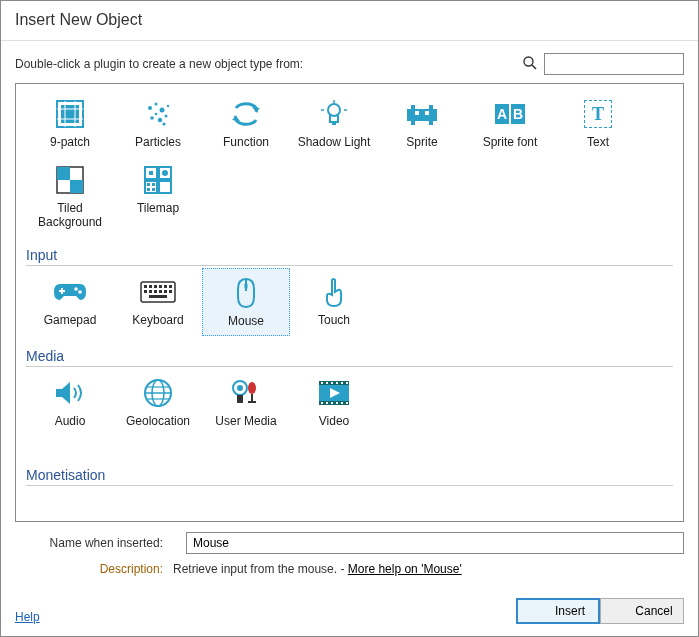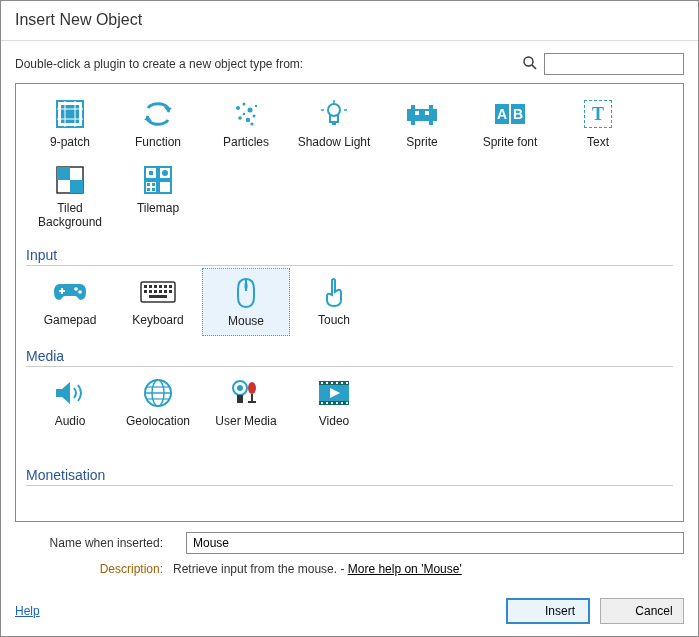--- a/index.html
+++ b/index.html
@@ -128,28 +128,27 @@
   width: 158px;
   text-align: right;
   padding-right: 10px;
   color: #a16207;
 }
 .desc-row .desc { color: #333; }
 .desc-row .desc a { color: #000000; text-decoration: underline; }
 .footer {
   padding: 12px 14px;
   display: flex;
-  align-items: center;
+  align-items: flex-end;
 }
 .footer a.help { color: #1a63b8; text-decoration: underline; }
 .footer .spacer { flex: 1; }
 .footer button {
   width: 84px;
   height: 26px;
-  margin-left: 10px;
   font-family: inherit;
   font-size: 12px;
   background: #efefef;
   border: 1px solid #adadad;
   cursor: pointer;
   padding-left: 24px;
 }
 .footer button.primary {
   border: 2px solid #3388cc;
   background: #eaf4fb;
@@ -190,43 +189,43 @@
                 <line x1="3" y1="21" x2="29" y2="21" stroke="#fff" stroke-width="1"></line>
                 <line x1="11" y1="3" x2="11" y2="29" stroke="#fff" stroke-width="1"></line>
                 <line x1="21" y1="3" x2="21" y2="29" stroke="#fff" stroke-width="1"></line>
               </svg>
           </div>
           <div class="label">9-patch</div>
         </div>
         <div class="item">
           <div class="iconbox">
             <svg width="32" height="32" viewBox="0 0 32 32">
-                <path d="M6 10 A10 6 0 0 1 26 14" fill="none" stroke="#2aa0c8" stroke-width="3"></path>
-                <polygon points="26,14 22,9 30,10" fill="#2aa0c8"></polygon>
-                <path d="M26 22 A10 6 0 0 1 6 18" fill="none" stroke="#2aa0c8" stroke-width="3"></path>
-                <polygon points="6,18 10,23 2,22" fill="#2aa0c8"></polygon>
-              </svg>
-          </div>
-          <div class="label">Function</div>
-        </div>
-        <div class="item">
-          <div class="iconbox">
-            <svg width="32" height="32" viewBox="0 0 32 32">
                 <circle cx="8" cy="10" r="2" fill="#2aa0c8"></circle>
                 <circle cx="14" cy="6" r="1.5" fill="#2aa0c8"></circle>
                 <circle cx="20" cy="12" r="2.5" fill="#2aa0c8"></circle>
                 <circle cx="26" cy="8" r="1.2" fill="#2aa0c8"></circle>
                 <circle cx="10" cy="20" r="1.8" fill="#2aa0c8"></circle>
                 <circle cx="18" cy="22" r="2.2" fill="#2aa0c8"></circle>
                 <circle cx="24" cy="18" r="1.5" fill="#2aa0c8"></circle>
                 <circle cx="14" cy="16" r="1.3" fill="#2aa0c8"></circle>
                 <circle cx="22" cy="26" r="1.6" fill="#2aa0c8"></circle>
               </svg>
           </div>
           <div class="label">Particles</div>
+        </div>
+        <div class="item">
+          <div class="iconbox">
+            <svg width="32" height="32" viewBox="0 0 32 32">
+                <path d="M6 10 A10 6 0 0 1 26 14" fill="none" stroke="#2aa0c8" stroke-width="3"></path>
+                <polygon points="26,14 22,9 30,10" fill="#2aa0c8"></polygon>
+                <path d="M26 22 A10 6 0 0 1 6 18" fill="none" stroke="#2aa0c8" stroke-width="3"></path>
+                <polygon points="6,18 10,23 2,22" fill="#2aa0c8"></polygon>
+              </svg>
+          </div>
+          <div class="label">Function</div>
         </div>
         <div class="item">
           <div class="iconbox">
             <svg width="32" height="32" viewBox="0 0 32 32">
                 <circle cx="16" cy="12" r="6" fill="none" stroke="#2aa0c8" stroke-width="2"></circle>
                 <path d="M12 17 L12 24 L20 24 L20 17" fill="none" stroke="#2aa0c8" stroke-width="2"></path>
                 <line x1="14" y1="26" x2="18" y2="26" stroke="#2aa0c8" stroke-width="2"></line>
                 <line x1="16" y1="2" x2="16" y2="5" stroke="#2aa0c8" stroke-width="1.5"></line>
                 <line x1="6" y1="12" x2="3" y2="12" stroke="#2aa0c8" stroke-width="1.5"></line>
                 <line x1="26" y1="12" x2="29" y2="12" stroke="#2aa0c8" stroke-width="1.5"></line>

